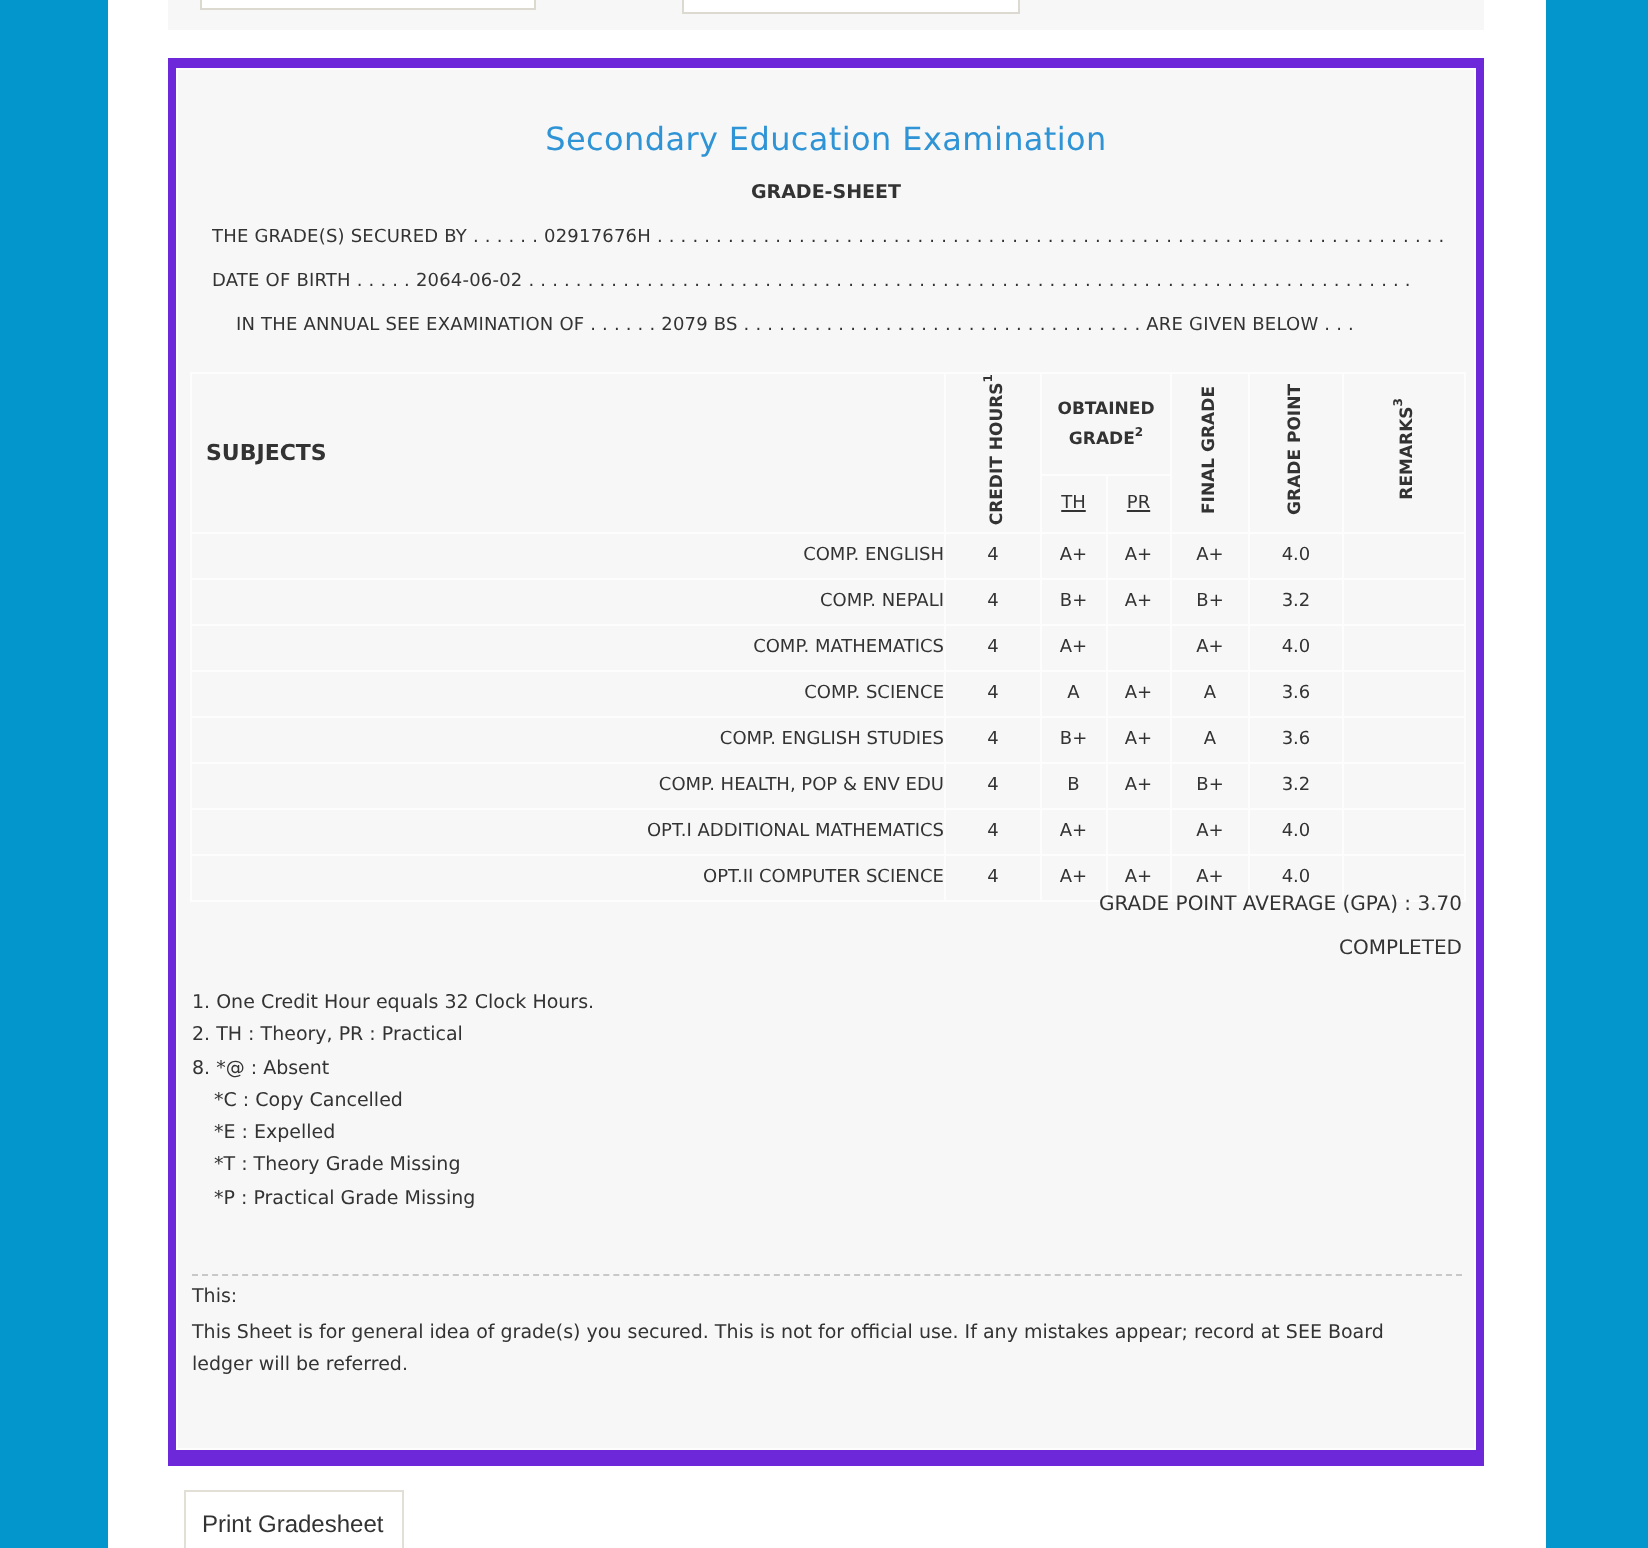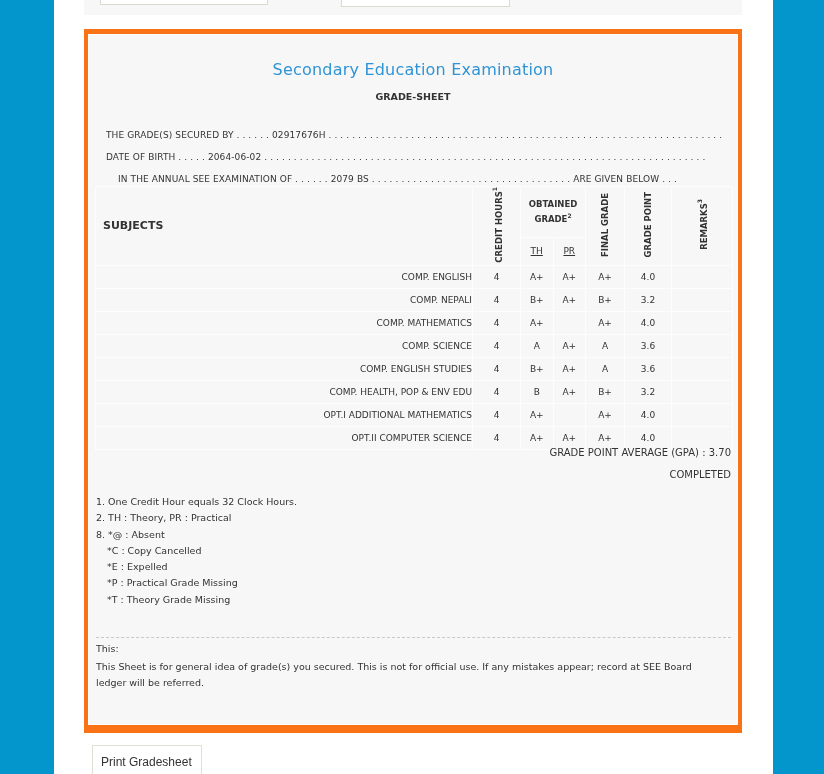--- a/index.html
+++ b/index.html
@@ -3,25 +3,25 @@
 <meta charset="utf-8">
 <style>
   * { box-sizing: border-box; margin: 0; padding: 0; }
   html, body { width: 824px; height: 774px; overflow: hidden; }
   body { background: #0396cc; font-family: "DejaVu Sans", sans-serif; color: #333; position: relative; }
   .page { position: absolute; left: 54px; top: 0; width: 719px; height: 774px; background: #ffffff; }
   .top-panel { position: absolute; left: 30px; top: 0; width: 658px; height: 15px; background: #f7f7f7; }
   .top-input { position: absolute; top: 0; height: 6px; background: #fff; border: 1px solid #dcdad0; border-top: none; }
   .top-input.a { left: 16px; width: 168px; height: 5px; }
   .top-input.b { left: 257px; width: 169px; height: 7px; }
-  .sheet-wrap { position: absolute; left: 30px; top: 29px; width: 658px; height: 704px; background: #f97316; }
+  .sheet-wrap { position: absolute; left: 30px; top: 29px; width: 658px; height: 704px; background: #6d28d9; }
   .sheet { position: absolute; left: 4px; top: 5px; width: 650px; height: 691px; border: 1px solid #fdfdfd; background: #f7f7f7; }
   .title { position: absolute; left: 0; width: 100%; top: 25px; text-align: center; font-family: "DejaVu Sans", sans-serif; font-size: 16px; color: #2f94d6; letter-spacing: 0.2px; }
   .subtitle { position: absolute; left: 0; width: 100%; top: 56px; text-align: center; font-size: 9.5px; font-weight: bold; color: #333; }
-  .info-line { position: absolute; left: 17px; width: 620px; font-size: 9px; color: #333; white-space: nowrap; overflow: hidden; letter-spacing: 0.1px; margin-top: 16px; }
+  .info-line { position: absolute; left: 17px; width: 620px; font-size: 9px; color: #333; white-space: nowrap; overflow: hidden; letter-spacing: 0.1px; }
   .info-line.l1 { top: 79px; }
   .info-line.l2 { top: 101px; }
   .info-line.l3 { top: 123px; padding-left: 12px; }
   table.grades { position: absolute; left: 6px; top: 151px; width: 638px; border-collapse: collapse; font-size: 9px; color: #333; }
   table.grades td, table.grades th { border: 1px solid #fdfdfd; }
   table.grades th { font-weight: bold; color: #333; }
   .th-subjects { text-align: left; padding-left: 7px; width: 377px; height: 59px; font-size: 11px; }
   .vert { writing-mode: vertical-rl; transform: rotate(180deg); font-size: 8.5px; line-height: 9px; font-weight: bold; display: inline-block; white-space: nowrap; }
   .th-credit { width: 48px; }
   .th-obt { width: 66px; height: 38px; font-size: 8.5px; font-weight: normal; line-height: 12px; }
@@ -163,22 +163,22 @@
 
       <div class="summary gpa">GRADE POINT AVERAGE (GPA) : 3.70</div>
       <div class="summary status">COMPLETED</div>
 
       <div class="legend">
         <div>1. One Credit Hour equals 32 Clock Hours.</div>
         <div>2. TH : Theory, PR : Practical</div>
         <div>8. *@ : Absent</div>
         <div class="indent">*C : Copy Cancelled</div>
         <div class="indent">*E : Expelled</div>
+        <div class="indent">*T : Theory Grade Missing</div>
         <div class="indent">*P : Practical Grade Missing</div>
-        <div class="indent">*T : Theory Grade Missing</div>
       </div>
 
       <div class="divider"></div>
       <div class="note-label">This:</div>
       <div class="note-text">This Sheet is for general idea of grade(s) you secured. This is not for official use. If any mistakes appear; record at SEE Board ledger will be referred.</div>
     </div>
   </div>
 
   <div class="print-btn">Print Gradesheet</div>
 </div>

